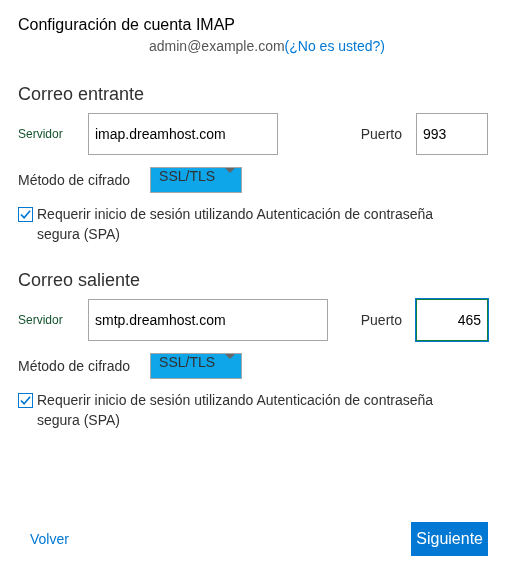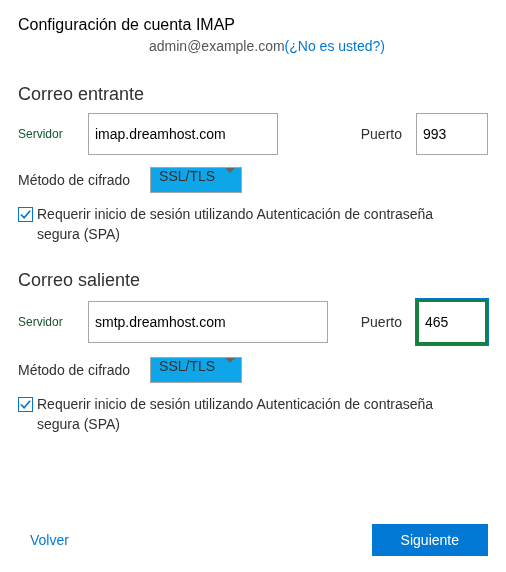--- a/index.html
+++ b/index.html
@@ -43,21 +43,21 @@
   .label-wide { width: auto; margin-right: 10px; }
   input[type="text"] {
     border: 1px solid #a6a6a6;
     padding: 20px 6px;
     font-size: 14px;
     font-family: inherit;
     height: 24px;
   }
   .server-input { width: 190px; }
   .port-input { width: 72px; text-align: left; }
-  .port-input.highlight { border: 3px solid #15803d; box-shadow: 0 0 0 1px #0078d4; }
+  .port-input.highlight { border: 1px solid #15803d; box-shadow: 0 0 0 1px #0078d4; text-align: right; }
   .spacer { flex: 1; }
   .port-label { margin-right: 4px; font-size:14px; }
   .select {
     display: inline-flex;
     border: 1px solid #a6a6a6;
     height: 26px;
     padding: 0 6px 0 8px;
     min-width: 90px;
     cursor: pointer;
     background: #0ea5e9;
@@ -92,22 +92,22 @@
     left: 30px; right: 18px; bottom: 16px;
     display: flex;
     justify-content: space-between;
     align-items: center;
   }
   .back-link { color: #0078d4; cursor: pointer; font-size: 14px; }
   .next-btn {
     background: #0078d4;
     color: #fff;
     border: none;
-    padding: 8px 29px;
-    font-size: 14px;
+    padding: 8px 5px;
+    font-size: 16px;
     font-family: inherit;
     cursor: pointer;
   }
 </style>
 </head>
 <body>
 
 <h1 class="title">Configuración de cuenta IMAP</h1>
 <div class="subrow">
   <span class="email">admin@example.com</span>

